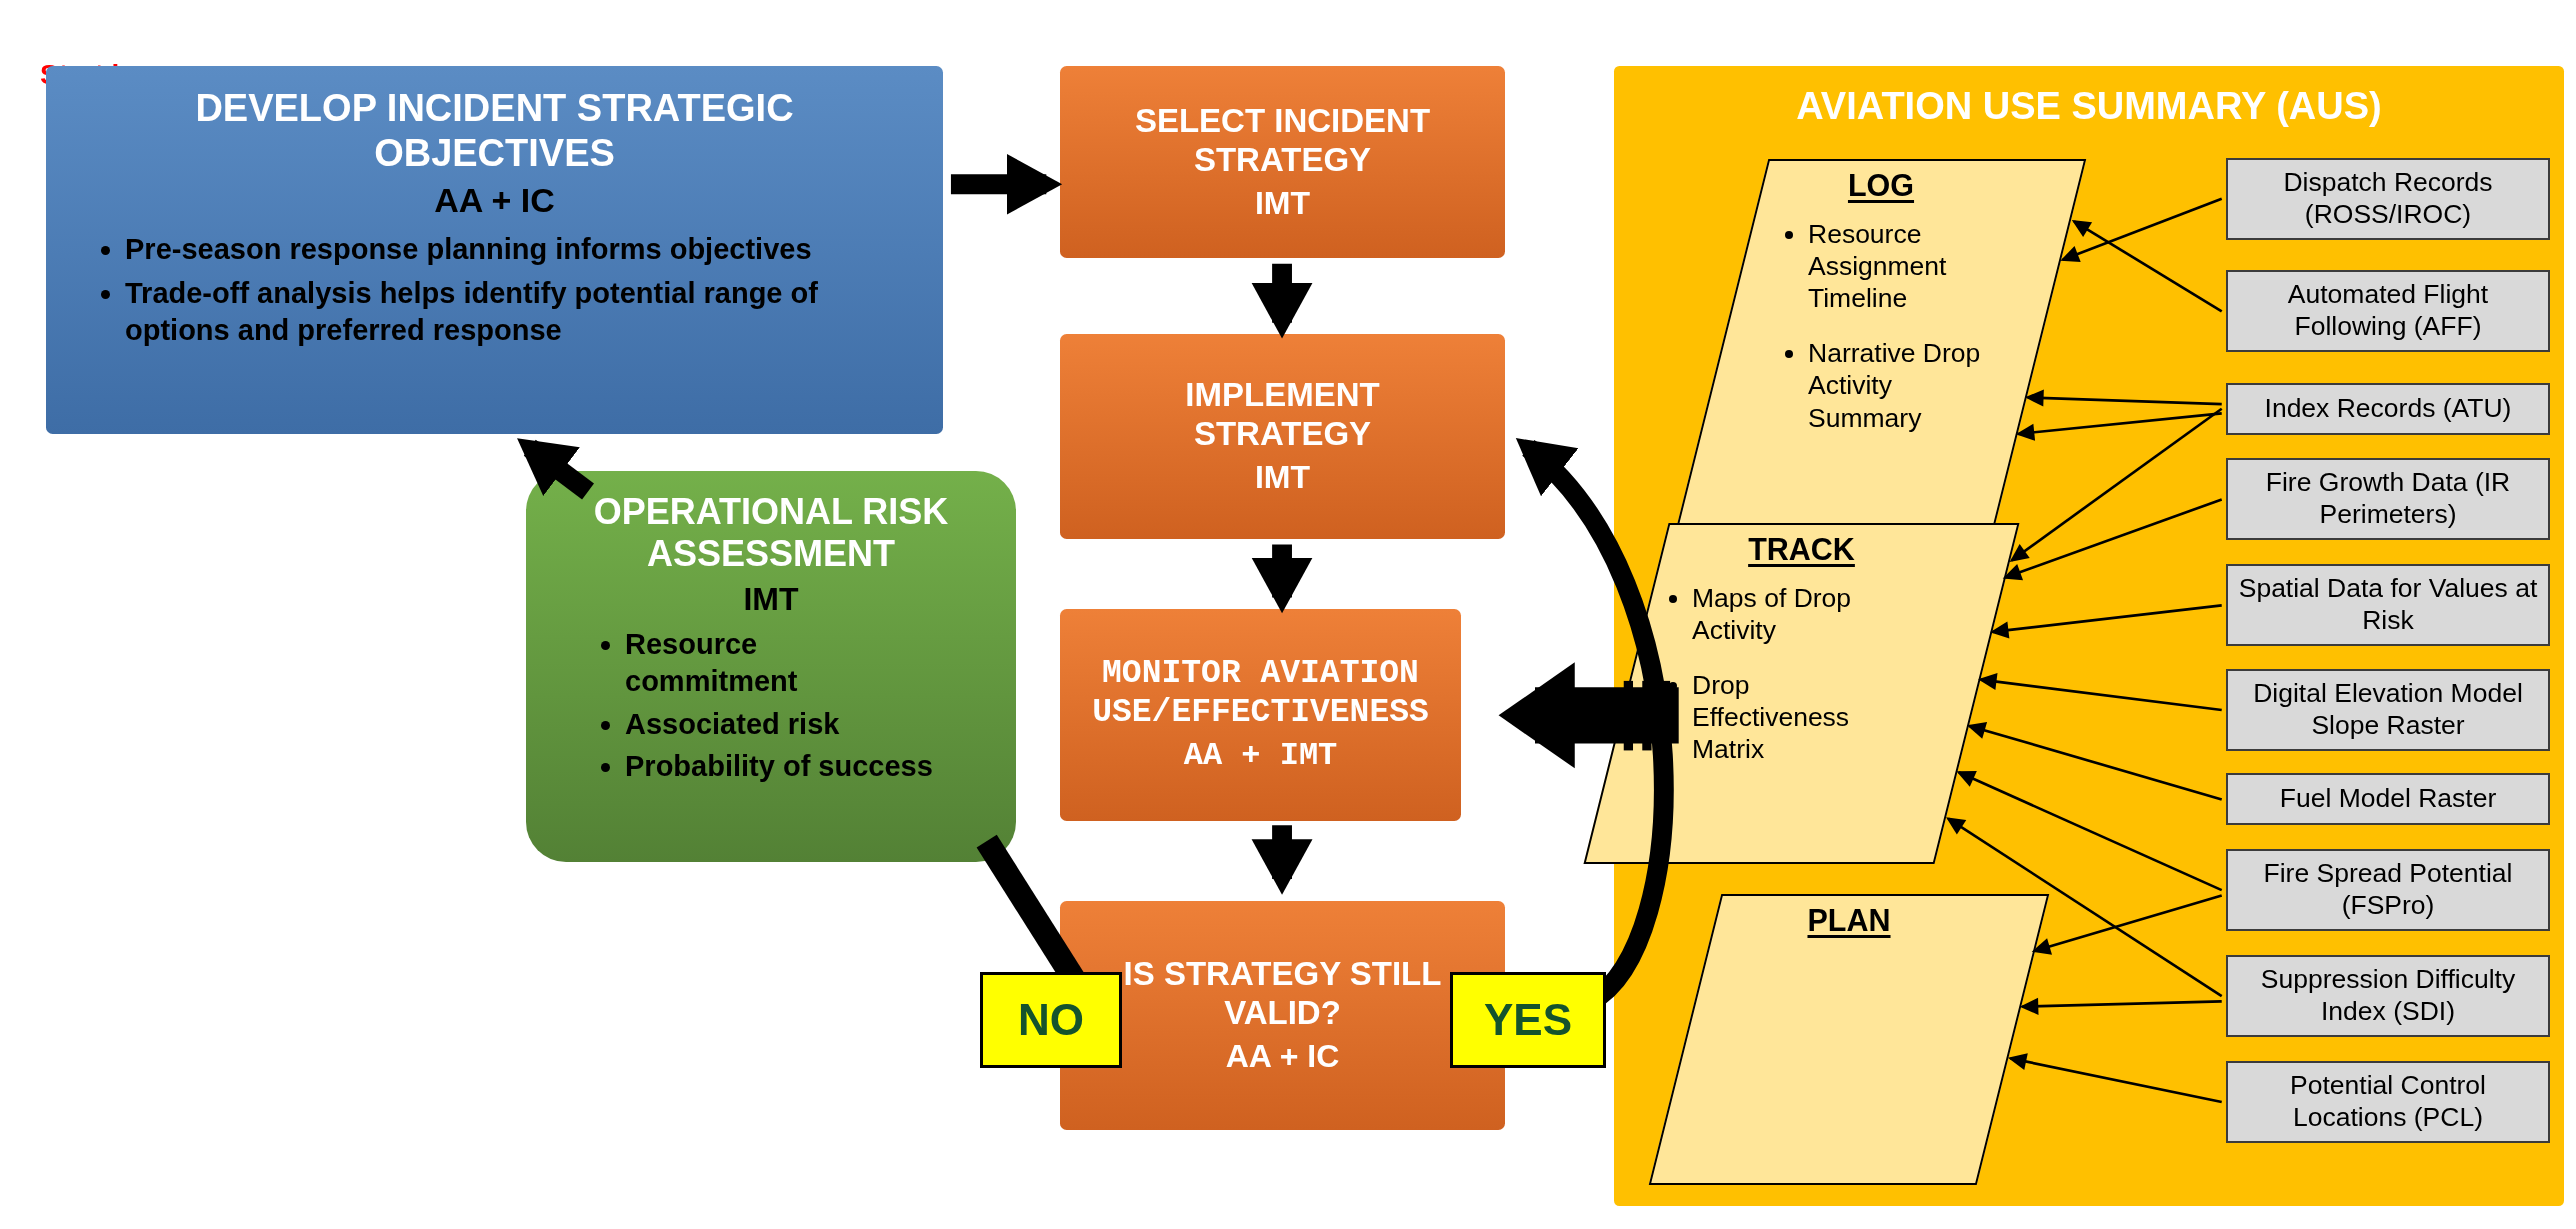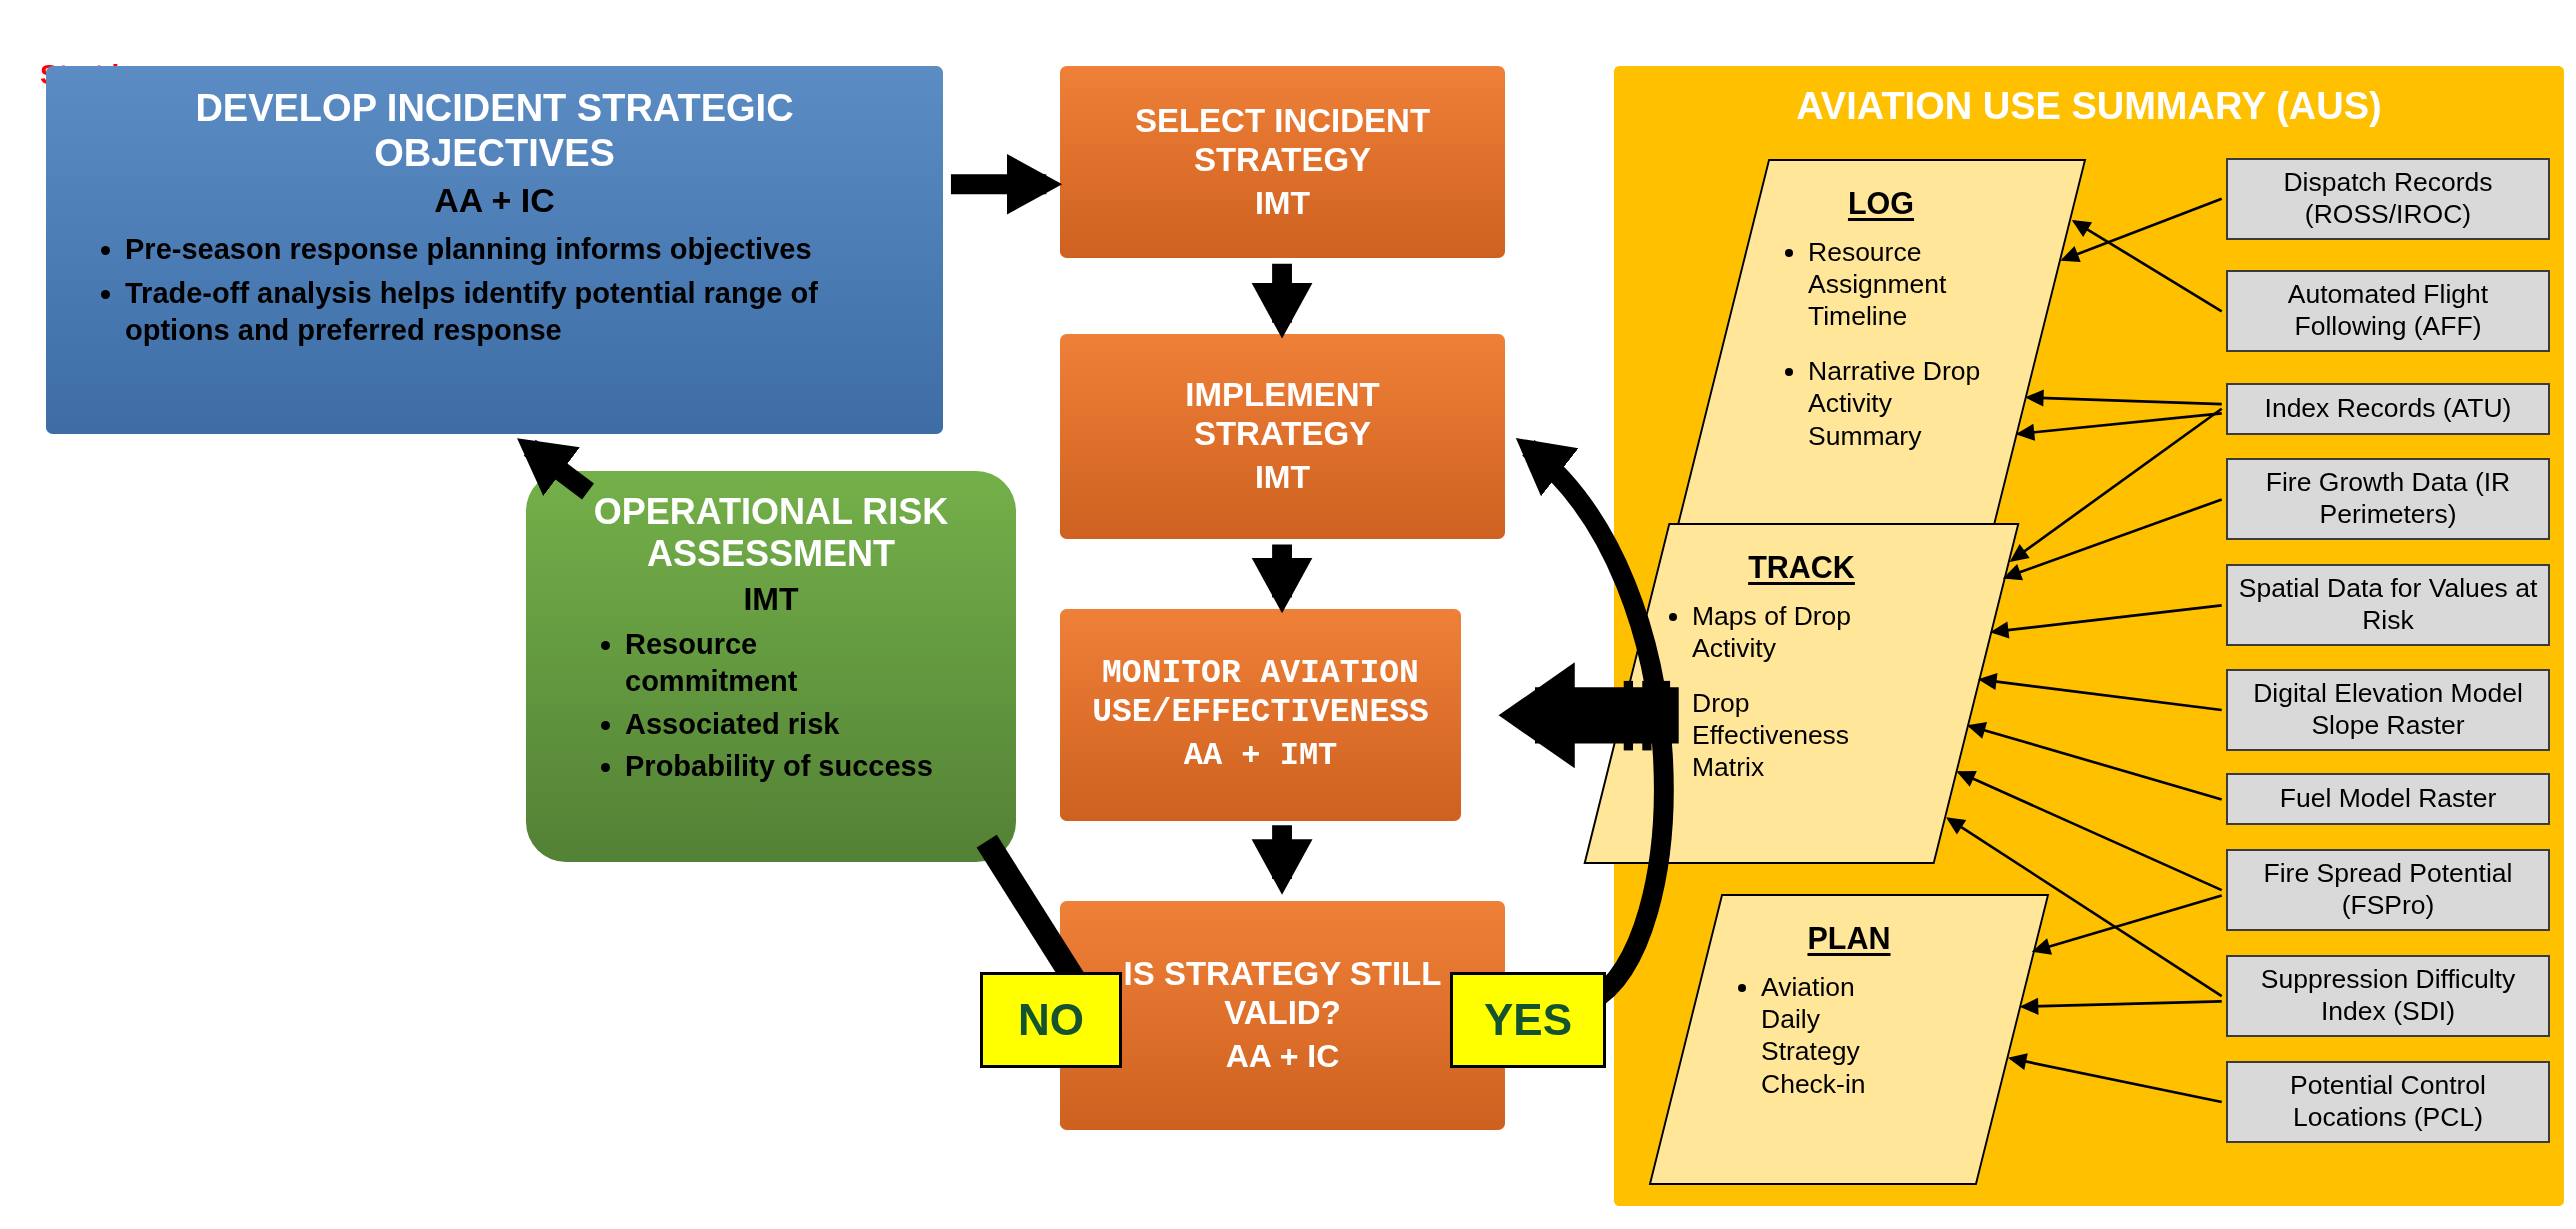--- a/index.html
+++ b/index.html
@@ -51,21 +51,21 @@
   #tag-yes{left:1450px;top:972px;width:156px;height:96px;}
 
   
   #aus-panel{left:1614px;top:66px;width:950px;height:1140px;background:#ffc000;border-radius:5.3px;z-index:1;}
   #aus-title{left:1614px;top:85px;width:950px;text-align:center;font-size:38px;font-weight:bold;
     color:#ffffff;z-index:2;}
 
   
   .stage{z-index:3;}
   .stage .skew-bg{position:absolute;inset:0;background:#ffe699;border:2px solid #000;transform:skewX(-14deg);}
-  .stage .stage-content{position:relative;padding-top:27px;}
+  .stage .stage-content{position:relative;padding-top:9px;}
   .stage-title{font-size:30.5px;font-weight:bold;text-align:center;text-decoration:underline;
     text-decoration-thickness:2.6px;text-underline-offset:4px;color:#000;}
   ul.stage-bullets{margin:14.6px 0 0 0;text-align:left;}
   ul.stage-bullets li{font-size:26.5px;line-height:1.22;color:#000;margin-bottom:22.5px;font-weight:500;}
 
   #stage-log{left:1722px;top:159px;width:318px;height:371px;}
   #stage-log ul.stage-bullets{padding:0 46px 0 86px;}
   #stage-track{left:1626px;top:523px;width:351px;height:341px;}
   #stage-track ul.stage-bullets{padding:0 73px 0 66px;}
   #stage-plan{left:1685px;top:894px;width:328px;height:291px;}
@@ -151,23 +151,20 @@
         <li>Maps of Drop Activity</li>
         <li>Drop Effectiveness Matrix</li>
       </ul>
     </div>
   </div>
 
   <div class="abs stage" id="stage-plan">
     <div class="skew-bg"></div>
     <div class="stage-content">
       <div class="stage-title">PLAN</div>
-      <ul class="stage-bullets">
-        <li>Aviation Daily Strategy Check-in</li>
-      </ul>
     </div>
   </div>
 
   <div class="abs source-box" style="top:158px;height:82px;">Dispatch Records (ROSS/IROC)</div>
   <div class="abs source-box" style="top:270px;height:82px;">Automated Flight Following (AFF)</div>
   <div class="abs source-box" style="top:383px;height:52px;">Index Records (ATU)</div>
   <div class="abs source-box" style="top:458px;height:82px;">Fire Growth Data (IR Perimeters)</div>
   <div class="abs source-box" style="top:564px;height:82px;">Spatial Data for Values at Risk</div>
   <div class="abs source-box" style="top:669px;height:82px;">Digital Elevation Model Slope Raster</div>
   <div class="abs source-box" style="top:773px;height:52px;">Fuel Model Raster</div>

